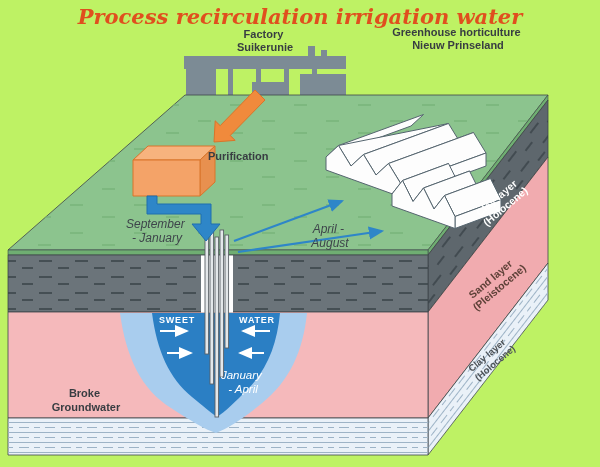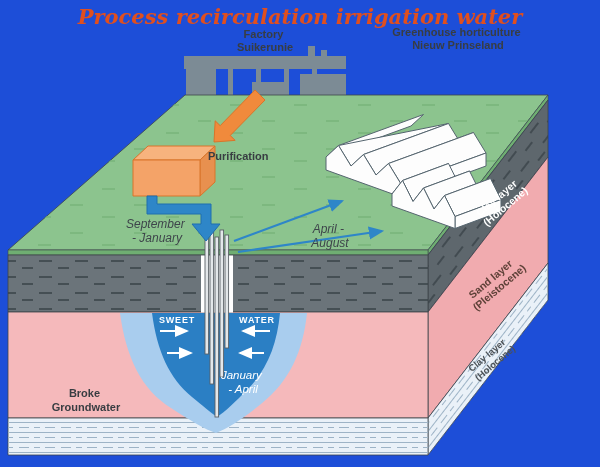--- a/index.html
+++ b/index.html
@@ -1,16 +1,16 @@
 <!DOCTYPE html>
 <html><head>
 <meta charset="utf-8">
 <style>
   html,body{margin:0;padding:0;background:#ffffff;}
-  .stage{position:relative;width:600px;height:467px;background:#1d4ed8;overflow:hidden;}
+  .stage{position:relative;width:600px;height:467px;background:#bef264;overflow:hidden;}
   svg{display:block;}
   text{font-family:"Liberation Sans", sans-serif;}
   .title-t{font-family:"DejaVu Serif", serif;font-style:italic;font-weight:bold;font-size:21px;}
   .b11{font-size:11px;font-weight:bold;fill:#383d42;}
   .it12{font-size:12px;font-style:italic;fill:#3e454b;}
   .wit{font-size:11.5px;font-style:italic;fill:#ffffff;}
   .w9{font-size:9px;font-weight:bold;fill:#ffffff;letter-spacing:0.8px;}
   .side-w{font-size:10.5px;font-weight:bold;fill:#ffffff;}
   .side-b{font-size:10.5px;font-weight:bold;fill:#5d4037;}
   .side-g{font-size:9.5px;font-weight:bold;fill:#4c5257;}

